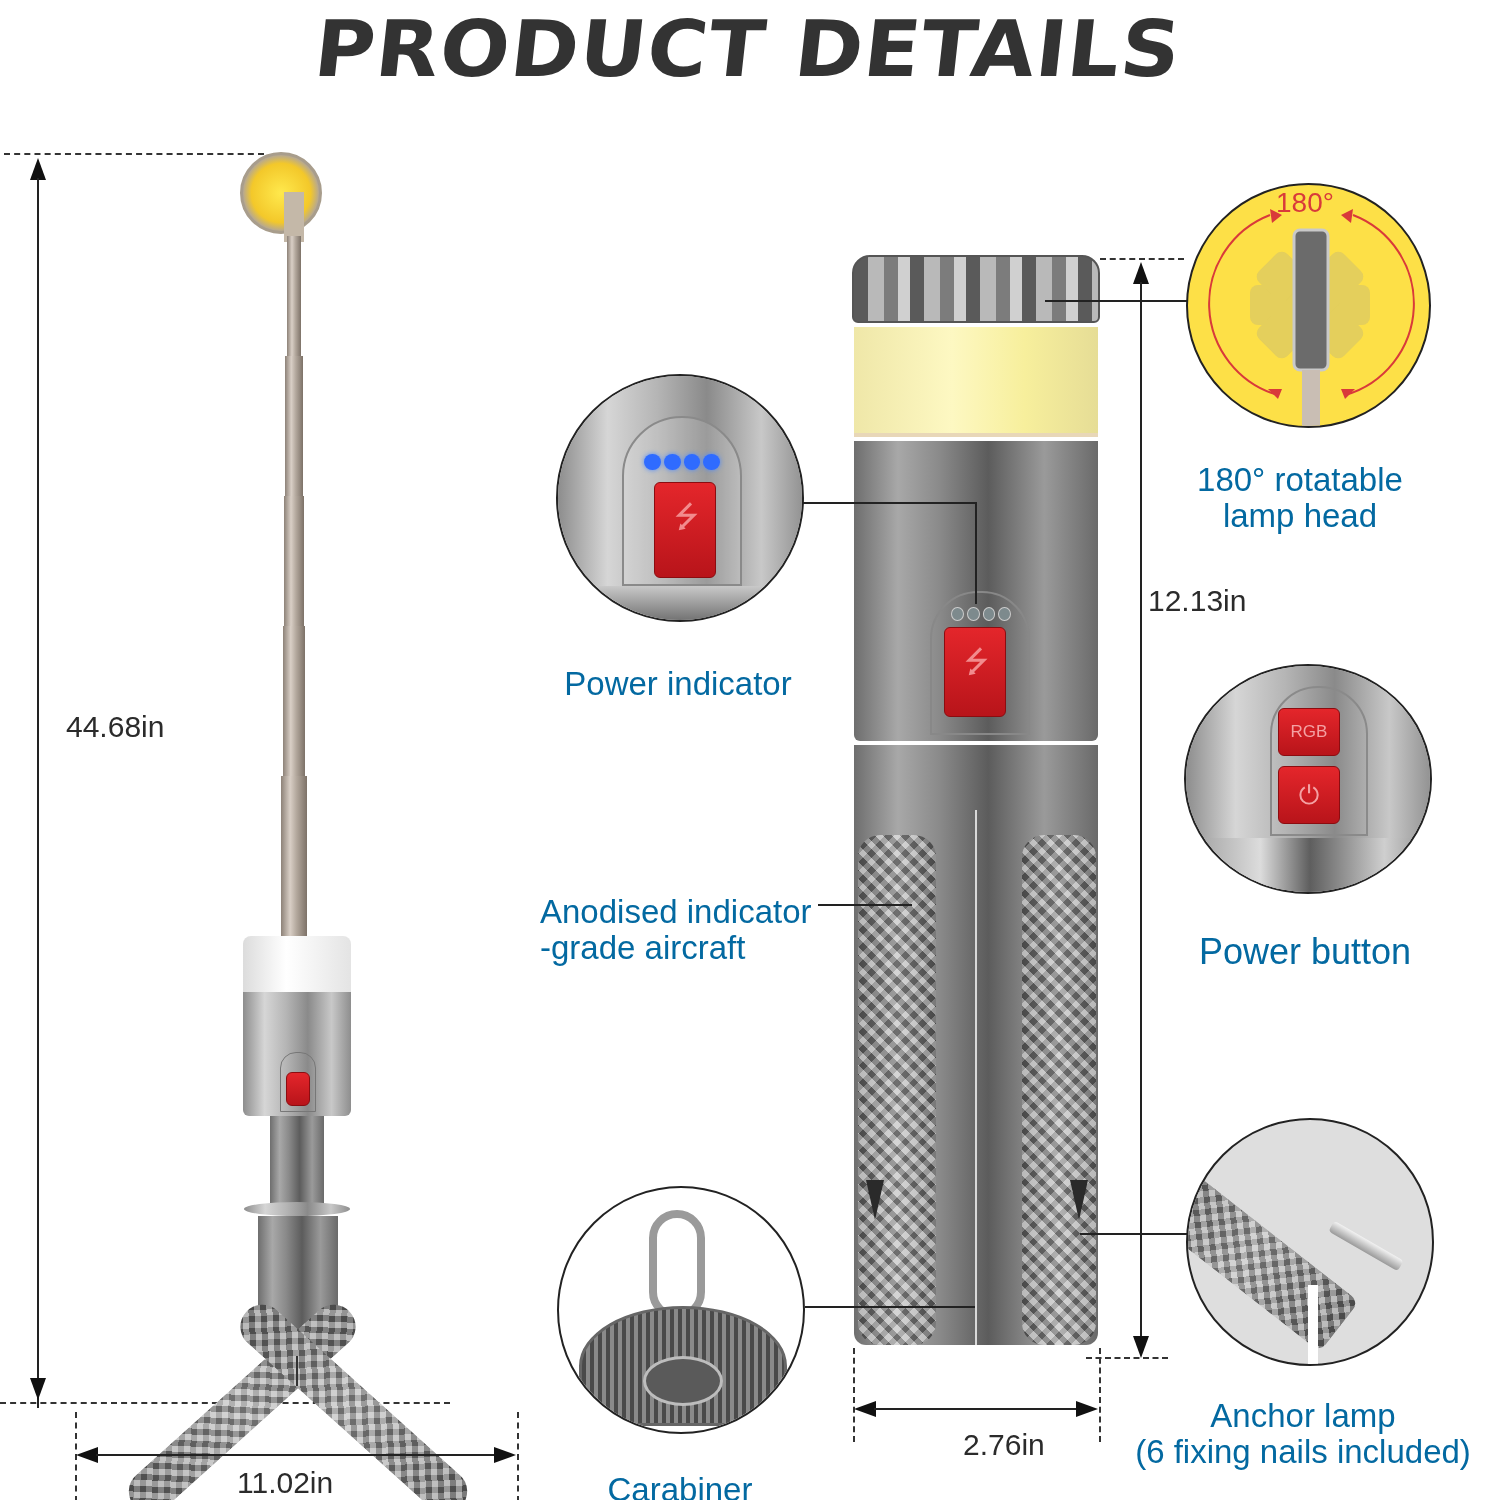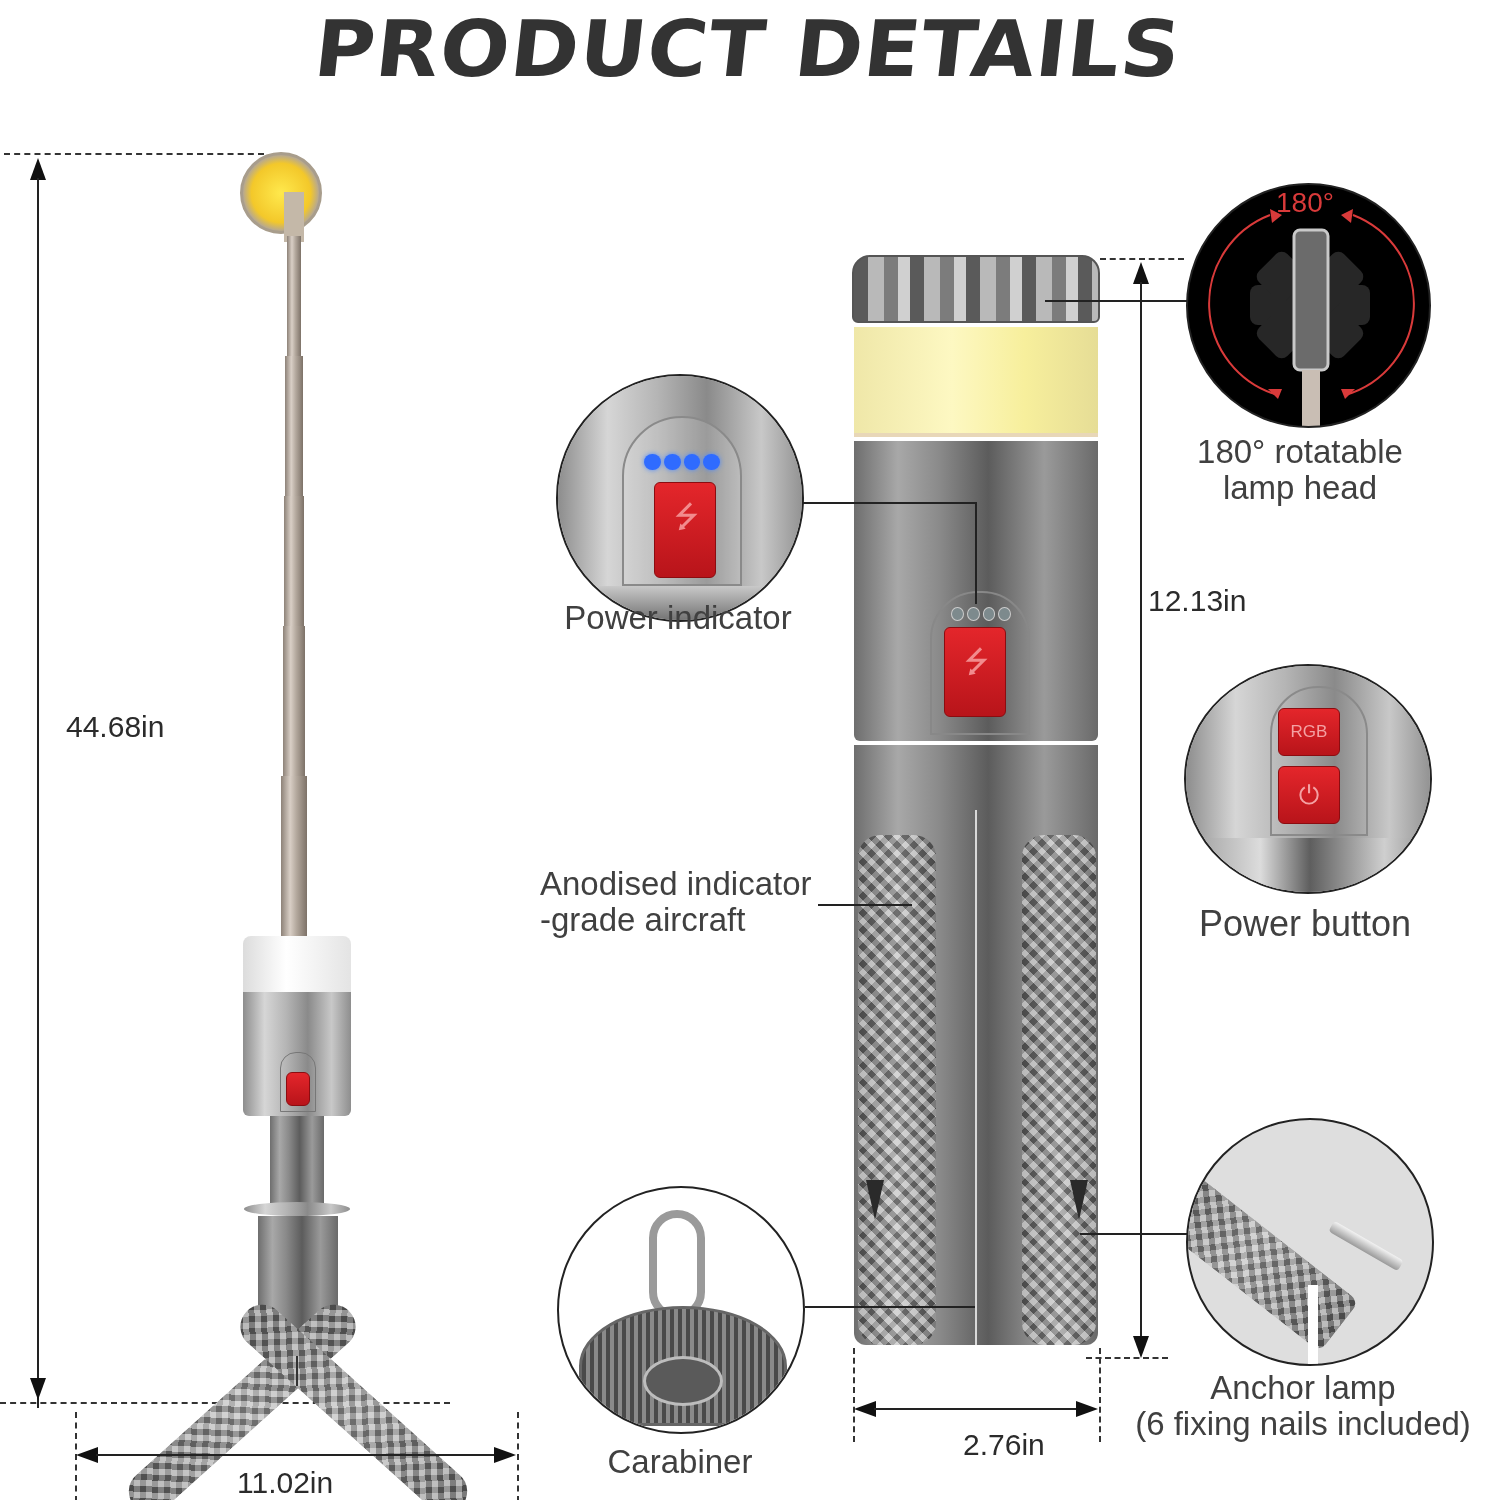--- a/index.html
+++ b/index.html
@@ -20,21 +20,21 @@
   .dash-h { border-top: 2px dashed #333; height: 0; }
   .dash-v { border-left: 2px dashed #333; width: 0; }
   .solid-v { background: #222; width: 2px; }
   .solid-h { background: #222; height: 2px; }
   .arrow-up { width: 0; height: 0; border-left: 8px solid transparent; border-right: 8px solid transparent; border-bottom: 22px solid #111; }
   .arrow-down { width: 0; height: 0; border-left: 8px solid transparent; border-right: 8px solid transparent; border-top: 22px solid #111; }
   .arrow-left { width: 0; height: 0; border-top: 8px solid transparent; border-bottom: 8px solid transparent; border-right: 22px solid #111; }
   .arrow-right { width: 0; height: 0; border-top: 8px solid transparent; border-bottom: 8px solid transparent; border-left: 22px solid #111; }
 
   .dim-label { font-size: 30px; color: #2b2b2b; white-space: nowrap; }
-  .callout-label { font-size: 33px; color: #404040; line-height: 36px; text-align: center; white-space: nowrap; }
+  .callout-label { font-size: 33px; color: #0369a1; line-height: 36px; text-align: center; white-space: nowrap; margin-top: 28px; }
   .leader { background: #222; height: 2px; }
   .leader-v { background: #222; width: 2px; }
 
   
   .circle {
     border-radius: 50%; border: 2px solid #222; overflow: hidden;
     background: radial-gradient(circle at 40% 35%, #f5f5f5 0%, #d9d9d9 60%, #bdbdbd 100%);
   }
 
   
@@ -127,21 +127,21 @@
 <div class="abs dim-label" style="left:1148px;top:584px;">12.13in</div>
 
 <div class="abs dash-v" style="left:853px;top:1348px;height:94px;"></div>
 <div class="abs dash-v" style="left:1099px;top:1348px;height:94px;"></div>
 <div class="abs arrow-left" style="left:854px;top:1401px;"></div>
 <div class="abs solid-h" style="left:874px;top:1408px;width:204px;"></div>
 <div class="abs arrow-right" style="left:1076px;top:1401px;"></div>
 <div class="abs dim-label" style="left:963px;top:1428px;">2.76in</div>
 
 <div class="abs leader" style="left:1045px;top:300px;width:143px;"></div>
-<div class="abs circle" style="left:1186px;top:183px;width:245px;height:245px;background:#000000;">
+<div class="abs circle" style="left:1186px;top:183px;width:245px;height:245px;background:#fde047;">
   <svg width="245" height="245" viewBox="0 0 245 245" style="position:absolute;left:0;top:0;">
     <path d="M 82 30 A 95 95 0 0 0 90 210" fill="none" stroke="#d93a3a" stroke-width="2"></path>
     <path d="M 165 30 A 95 95 0 0 1 157 210" fill="none" stroke="#d93a3a" stroke-width="2"></path>
     <polygon points="82,24 94,30 84,38" fill="#d93a3a"></polygon>
     <polygon points="165,24 153,30 163,38" fill="#d93a3a"></polygon>
     <polygon points="90,214 80,204 94,204" fill="#d93a3a"></polygon>
     <polygon points="157,214 167,204 153,204" fill="#d93a3a"></polygon>
     <g opacity="0.25" fill="#9a9a9a">
       <rect x="62" y="100" width="120" height="40" rx="8"></rect>
       <rect x="62" y="100" width="120" height="40" rx="8" transform="rotate(45 122 120)"></rect>
@@ -165,21 +165,21 @@
   <div class="abs" style="left:86px;top:78px;width:76px;height:16px;display:flex;gap:3px;">
     <span style="flex:1;border-radius:50%;background:#2f6bff;box-shadow:0 0 5px #4f8bff;"></span>
     <span style="flex:1;border-radius:50%;background:#2f6bff;box-shadow:0 0 5px #4f8bff;"></span>
     <span style="flex:1;border-radius:50%;background:#2f6bff;box-shadow:0 0 5px #4f8bff;"></span>
     <span style="flex:1;border-radius:50%;background:#2f6bff;box-shadow:0 0 5px #4f8bff;"></span>
   </div>
   <div class="abs red-btn" style="left:96px;top:106px;width:62px;height:96px;"></div>
   <div class="abs" style="left:116px;top:126px;color:#f28b8d;font-size:30px;line-height:30px;">⭍</div>
   <div class="abs" style="left:0;top:210px;width:248px;height:38px;background:linear-gradient(180deg,#c9c9c9,#6a6a6a);"></div>
 </div>
-<div class="abs callout-label" style="left:540px;top:600px;width:276px;">Power indicator</div>
+<div class="abs callout-label" style="left:540px;top:638px;width:276px;">Power indicator</div>
 
 <div class="abs leader" style="left:818px;top:904px;width:94px;"></div>
 <div class="abs callout-label" style="left:540px;top:866px;width:280px;text-align:left;">
   <div>Anodised indicator</div>
   <div>-grade aircraft</div>
 </div>
 
 <div class="abs circle" style="left:1184px;top:664px;width:248px;height:230px;">
   <div class="abs metal-light" style="left:0;top:0;width:248px;height:230px;"></div>
   <div class="abs" style="left:84px;top:20px;width:98px;height:150px;border:2px solid #8a8a8a;border-radius:48px 48px 0 0;"></div>

